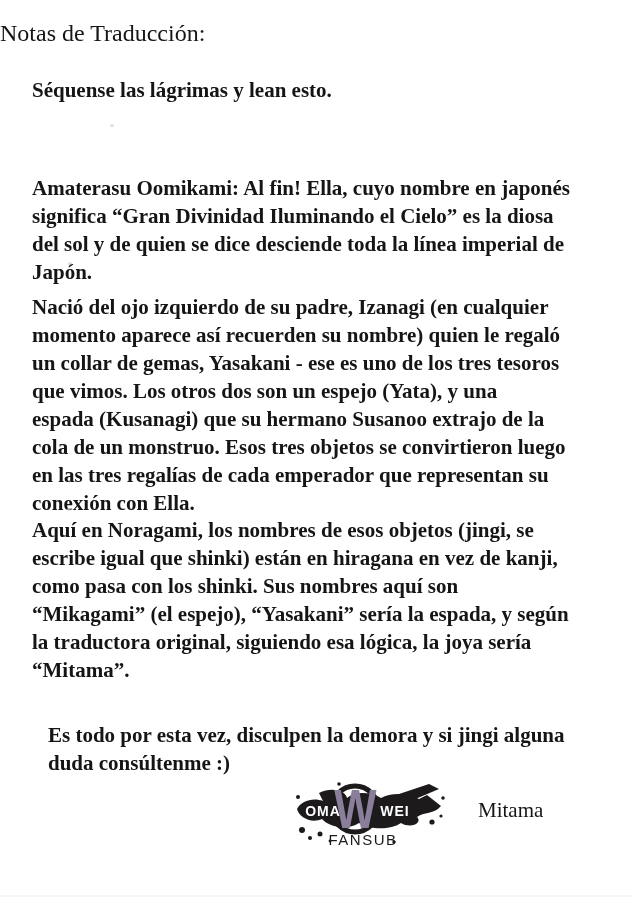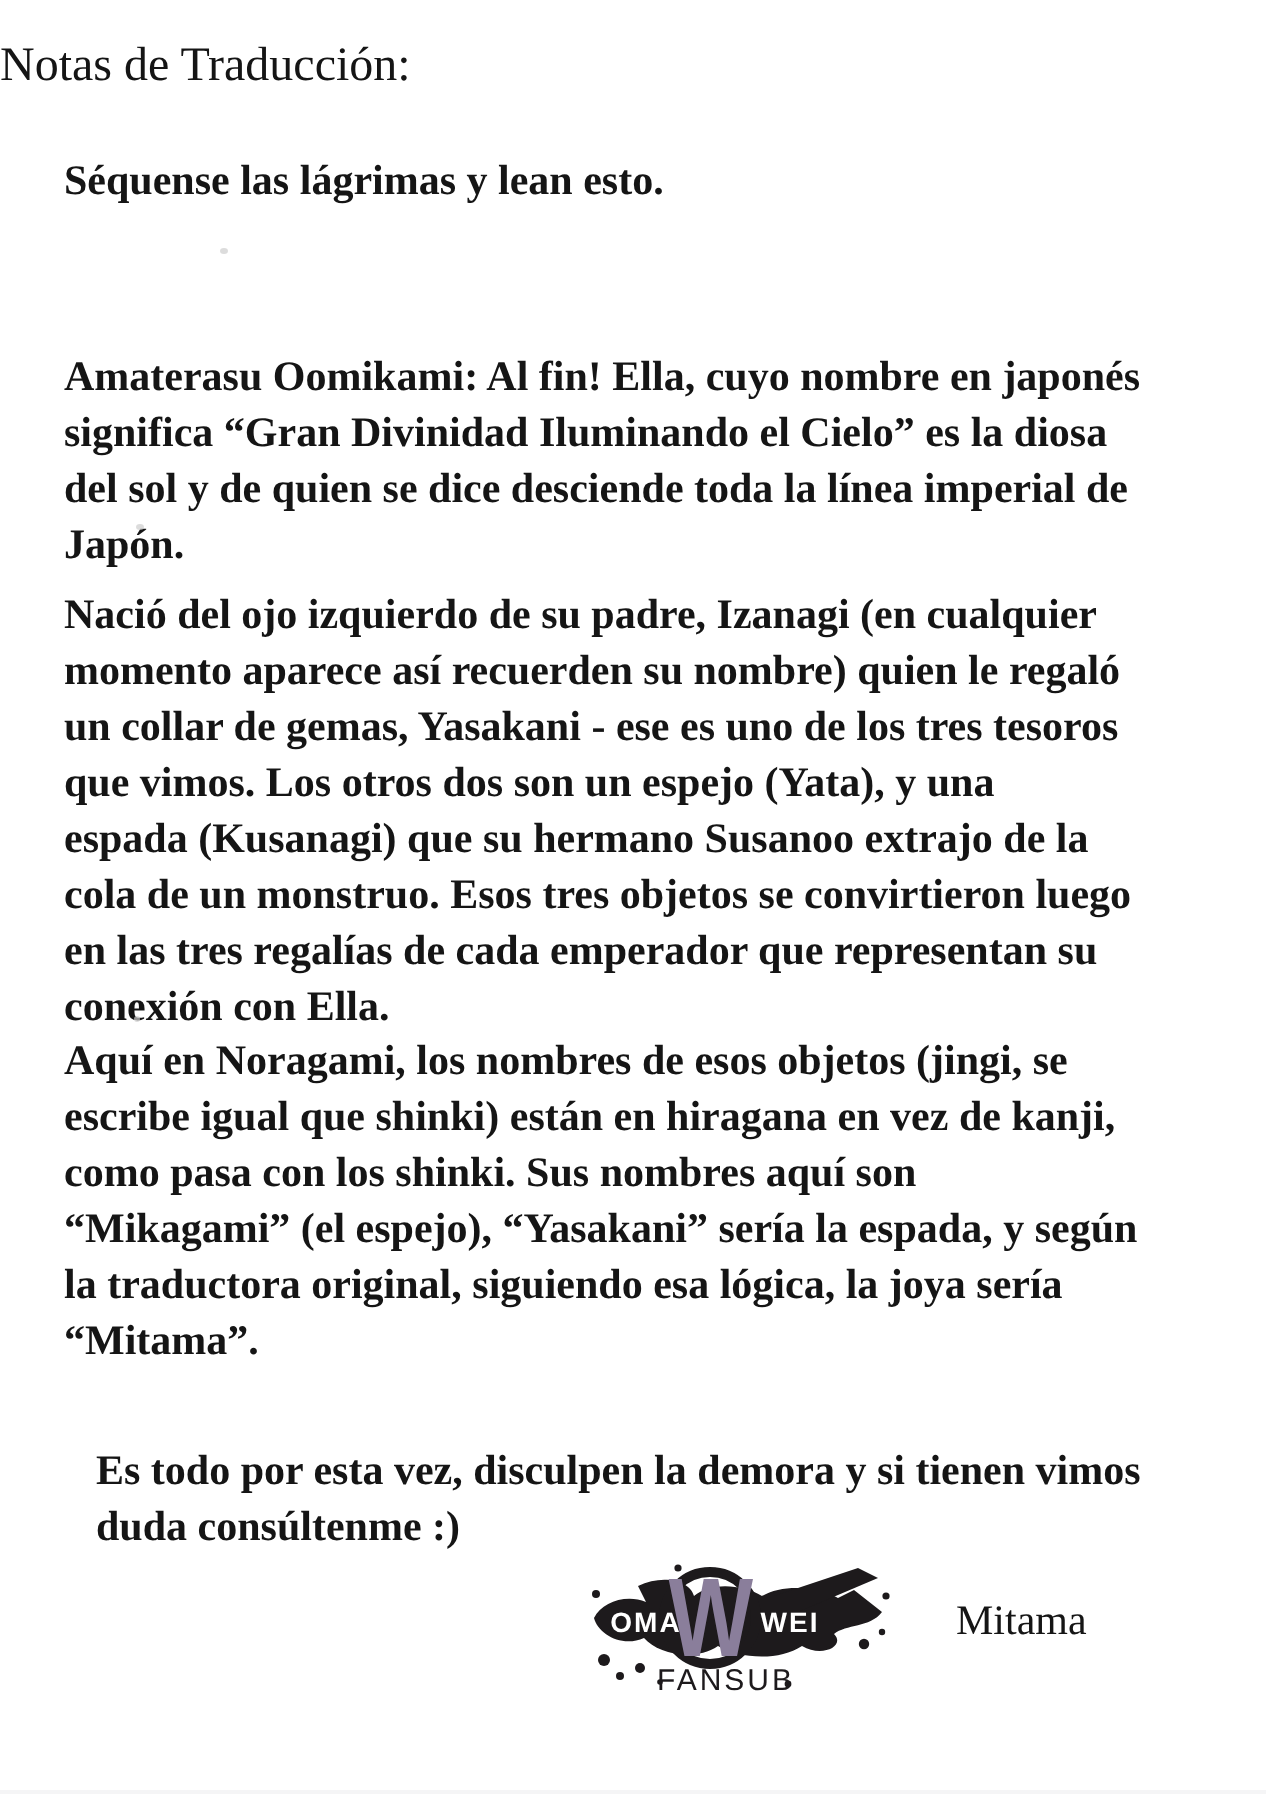--- a/index.html
+++ b/index.html
@@ -86,21 +86,21 @@
 espada (Kusanagi) que su hermano Susanoo extrajo de la
 cola de un monstruo. Esos tres objetos se convirtieron luego
 en las tres regalías de cada emperador que representan su
 conexión con Ella.</div>
   <div class="para p4">Aquí en Noragami, los nombres de esos objetos (jingi, se
 escribe igual que shinki) están en hiragana en vez de kanji,
 como pasa con los shinki. Sus nombres aquí son
 “Mikagami” (el espejo), “Yasakani” sería la espada, y según
 la traductora original, siguiendo esa lógica, la joya sería
 “Mitama”.</div>
-  <div class="para closing">Es todo por esta vez, disculpen la demora y si tienen vimos
+  <div class="para closing">Es todo por esta vez, disculpen la demora y si jingi alguna
 duda consúltenme :)</div>
 
   <div class="logo-wrap">
     <svg viewBox="0 0 152 78" xmlns="http://www.w3.org/2000/svg">
 
       <g>
         <path d="M4,31 C8,23 20,19 30,23 L26,15 C38,9 52,12 54,20 C62,13 78,14 88,20 C98,14 116,15 126,21 L134,17 L148,28 C142,36 130,34 124,39 C130,45 118,51 108,45 C96,53 76,51 66,45 C54,53 36,49 29,41 C18,46 6,39 4,31 Z" fill="#1d1a1c"></path>
         <path d="M94,20 L136,6 L146,11 L106,28 Z" fill="#1d1a1c"></path>
         <circle cx="9" cy="52" r="3" fill="#1d1a1c"></circle>
         <circle cx="17" cy="60" r="2" fill="#1d1a1c"></circle>

